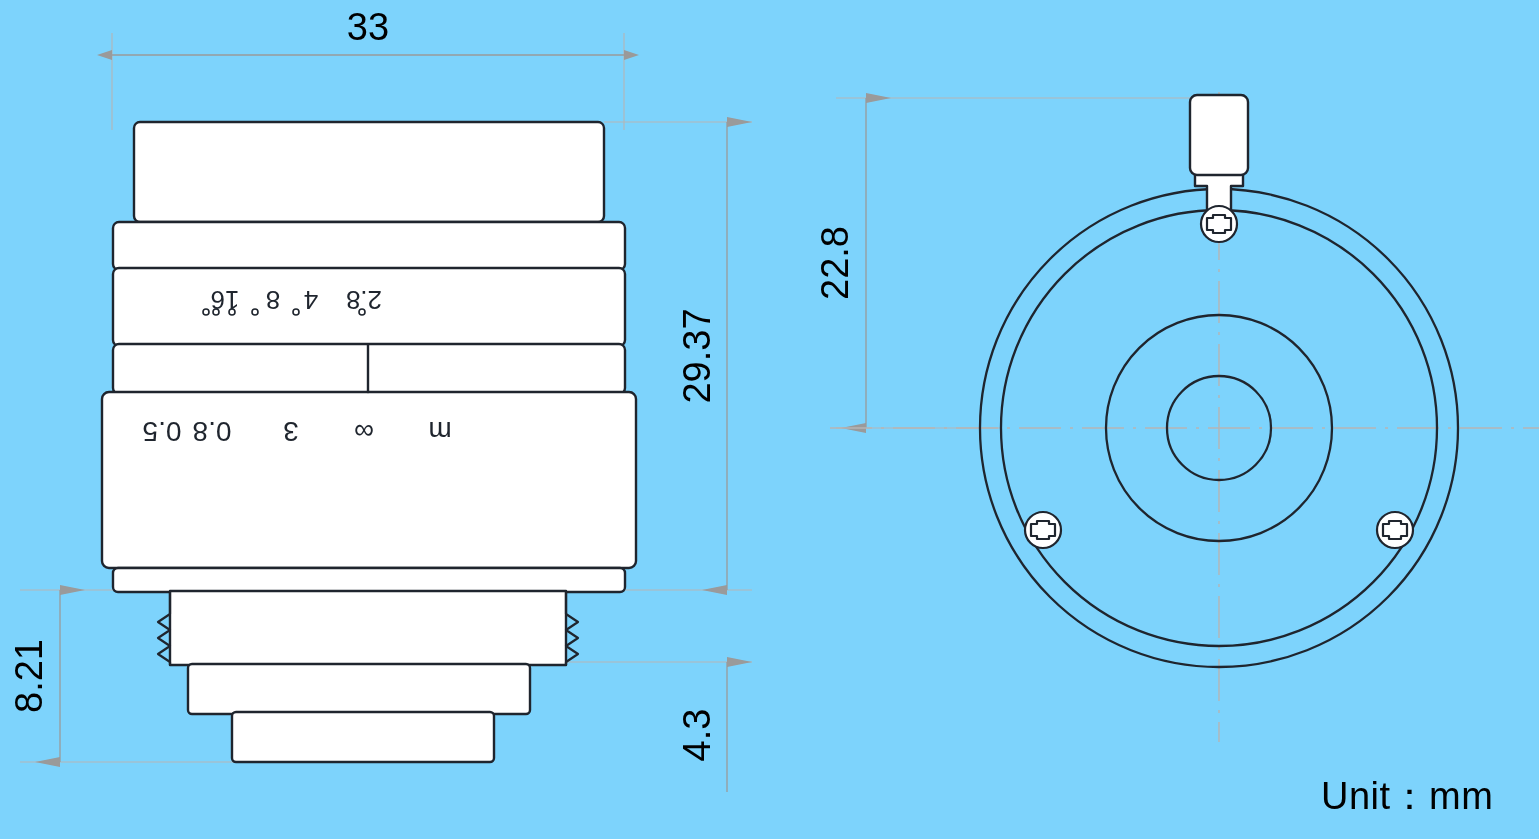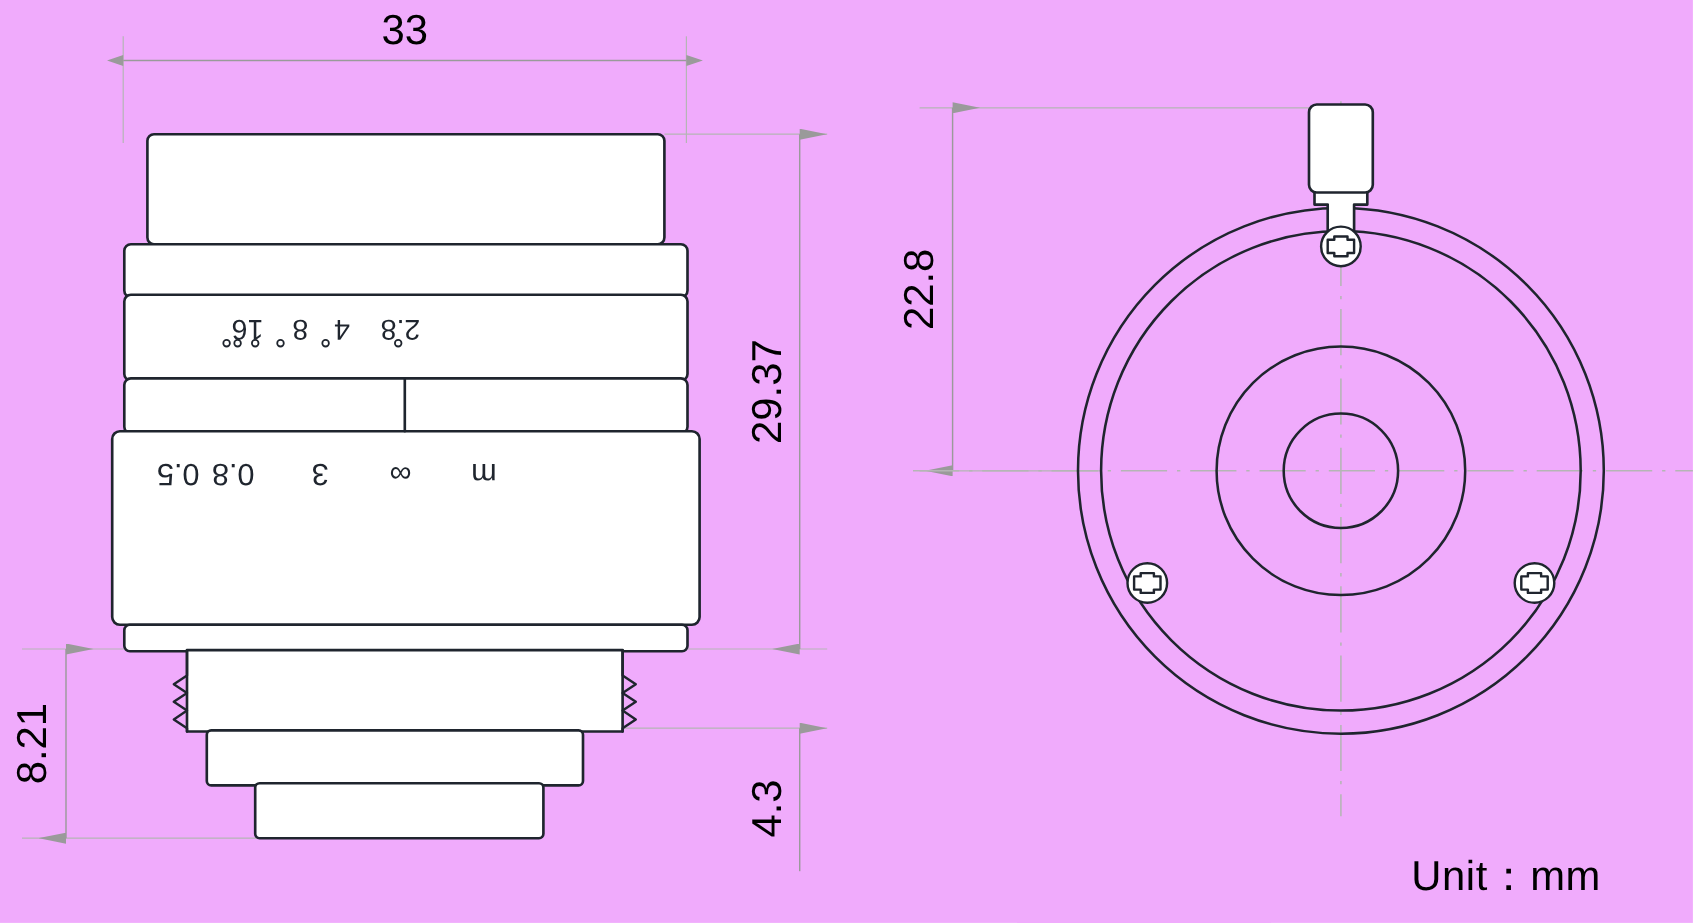--- a/index.html
+++ b/index.html
@@ -2,21 +2,21 @@
 <html><head>
 <meta charset="utf-8">
 <title>Lens Dimensional Drawing</title>
 <style>
   html,body{margin:0;padding:0;background:#ffffff;}
   body{
     width:1539px;height:839px;overflow:hidden;
     font-family:"Liberation Sans","DejaVu Sans",sans-serif;
     color:#1a1f27;
   }
-  #stage{position:relative;width:1539px;height:839px;background:#f0abfc;}
+  #stage{position:relative;width:1539px;height:839px;background:#7dd3fc;}
   svg{display:block;position:absolute;left:0;top:0;}
   .unit-label{
     position:absolute;
     font-family:"Liberation Sans","DejaVu Sans",sans-serif;
     font-size:38px;color:#000;letter-spacing:0.5px;white-space:nowrap;
   }
 </style>
 </head>
 <body>
 
@@ -163,15 +163,15 @@
       </g>
       <g>
         <circle cx="1395" cy="530" r="18"></circle>
         <path d="M1389,521 L1401,521 L1401,524 L1407,524 L1407,536 L1401,536 L1401,539 L1389,539 L1389,536 L1383,536 L1383,524 L1389,524 Z"></path>
       </g>
     </g>
   </g>
 
 </svg>
 
-<div class="unit-label" style="left:1283px;top:771px;">Unit：mm</div>
+<div class="unit-label" style="left:1321px;top:771px;">Unit：mm</div>
 
 </div>
 
 </body></html>

